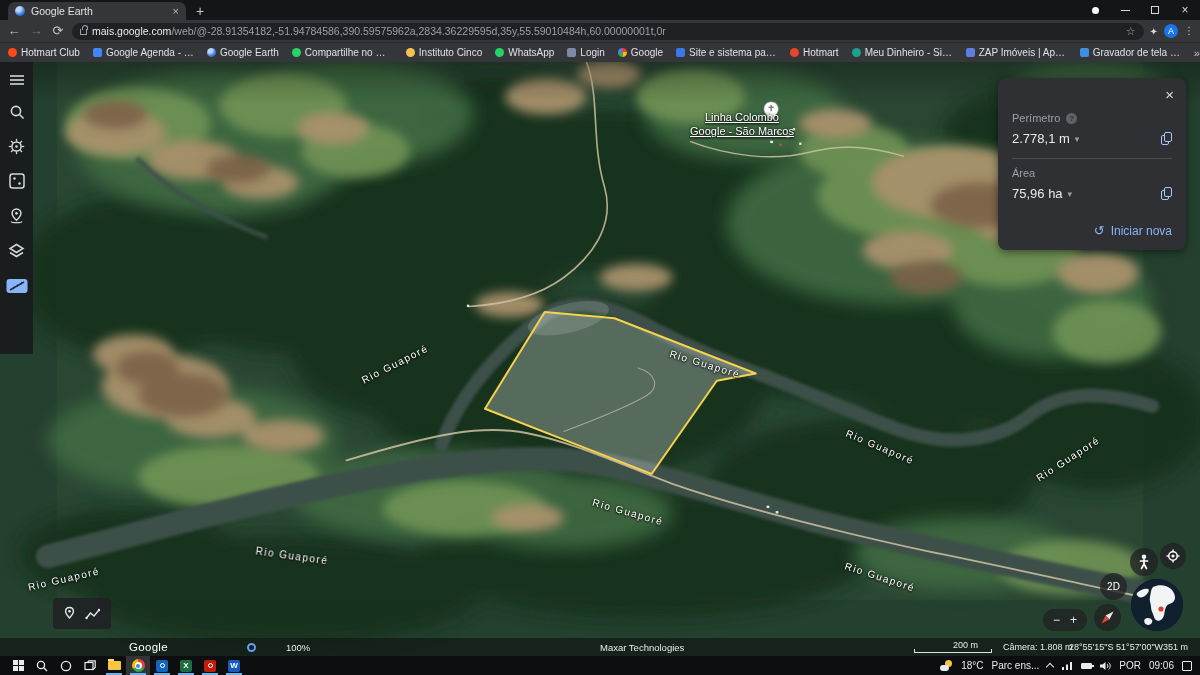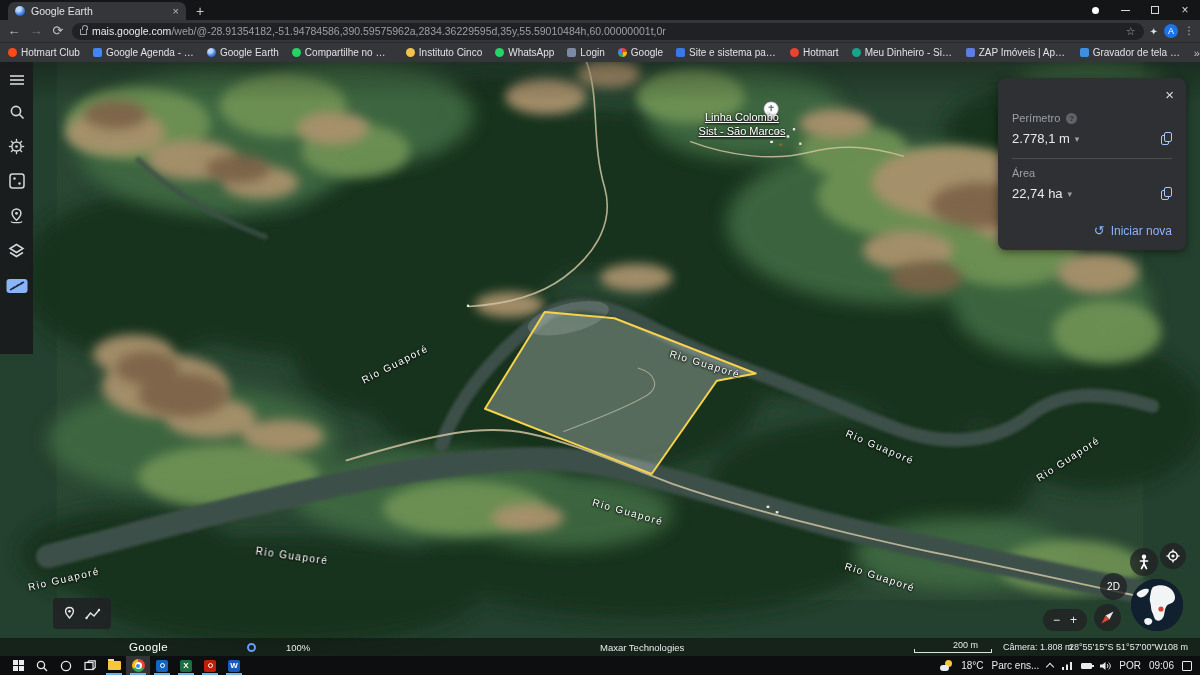--- a/index.html
+++ b/index.html
@@ -353,21 +353,21 @@
 
       <g>
         <path d="M789,106 c5,0 8,3.6 8,8 c0,5.5 -8,12 -8,12 c0,0 -8,-6.5 -8,-12 c0,-4.4 3,-8 8,-8 z" fill="#fdfdfd" stroke="#8a8f94" stroke-width=".7"></path>
         <path d="M789,109.5 v7 M786,112 h6" stroke="#5b6066" stroke-width="1.3"></path>
       </g>
     </svg>
     <div class="map-shade"></div>
 
     <div class="place-label">
       <div>Linha Colombo</div>
-      <div>Sist - São Marcos</div>
+      <div>Google - São Marcos</div>
     </div>
 
     <span class="river-label" style="left:395px;top:302px;transform:translate(-50%,-50%) rotate(-27deg)">Rio Guaporé</span>
     <span class="river-label" style="left:705px;top:302px;transform:translate(-50%,-50%) rotate(17deg)">Rio Guaporé</span>
     <span class="river-label" style="left:880px;top:385px;transform:translate(-50%,-50%) rotate(23deg)">Rio Guaporé</span>
     <span class="river-label" style="left:1068px;top:397px;transform:translate(-50%,-50%) rotate(-33deg)">Rio Guaporé</span>
     <span class="river-label" style="left:628px;top:450px;transform:translate(-50%,-50%) rotate(16deg)">Rio Guaporé</span>
     <span class="river-label" style="left:292px;top:494px;transform:translate(-50%,-50%) rotate(8deg)">Rio Guaporé</span>
     <span class="river-label" style="left:64px;top:517px;transform:translate(-50%,-50%) rotate(-13deg)">Rio Guaporé</span>
     <span class="river-label" style="left:880px;top:515px;transform:translate(-50%,-50%) rotate(18deg)">Rio Guaporé</span>
@@ -433,21 +433,21 @@
         <span class="copy-ic">
             <i></i>
             <i></i>
           </span>
       </div>
       <div class="mdivider"></div>
       <div class="mrow-label">
         <span>Área</span>
       </div>
       <div class="mrow-value">
-        <span class="mval">22,74 ha</span>
+        <span class="mval">75,96 ha</span>
         <span class="mcaret">▾</span>
         <span class="copy-ic">
             <i></i>
             <i></i>
           </span>
       </div>
       <div class="mrestart">
         <span class="undo">↺</span>
         <span>Iniciar nova</span>
       </div>
@@ -510,21 +510,21 @@
           <i></i>
         </span>
       <span class="sb-item sb-pct">100%</span>
       <span class="sb-item sb-provider">Maxar Technologies</span>
       <span class="sb-item scalebar">
         <span class="txt">200 m</span>
         <span class="bar"></span>
       </span>
       <span class="sb-item sb-cam">Câmera: 1.808 m</span>
       <span class="sb-item sb-coords">28°55'15"S 51°57'00"W</span>
-      <span class="sb-item sb-elev">108 m</span>
+      <span class="sb-item sb-elev">351 m</span>
     </div>
   </div>
 
   <div class="taskbar">
     <div class="tb-slot">
         <span class="win-logo">
           <i></i>
           <i></i>
           <i></i>
           <i></i>

